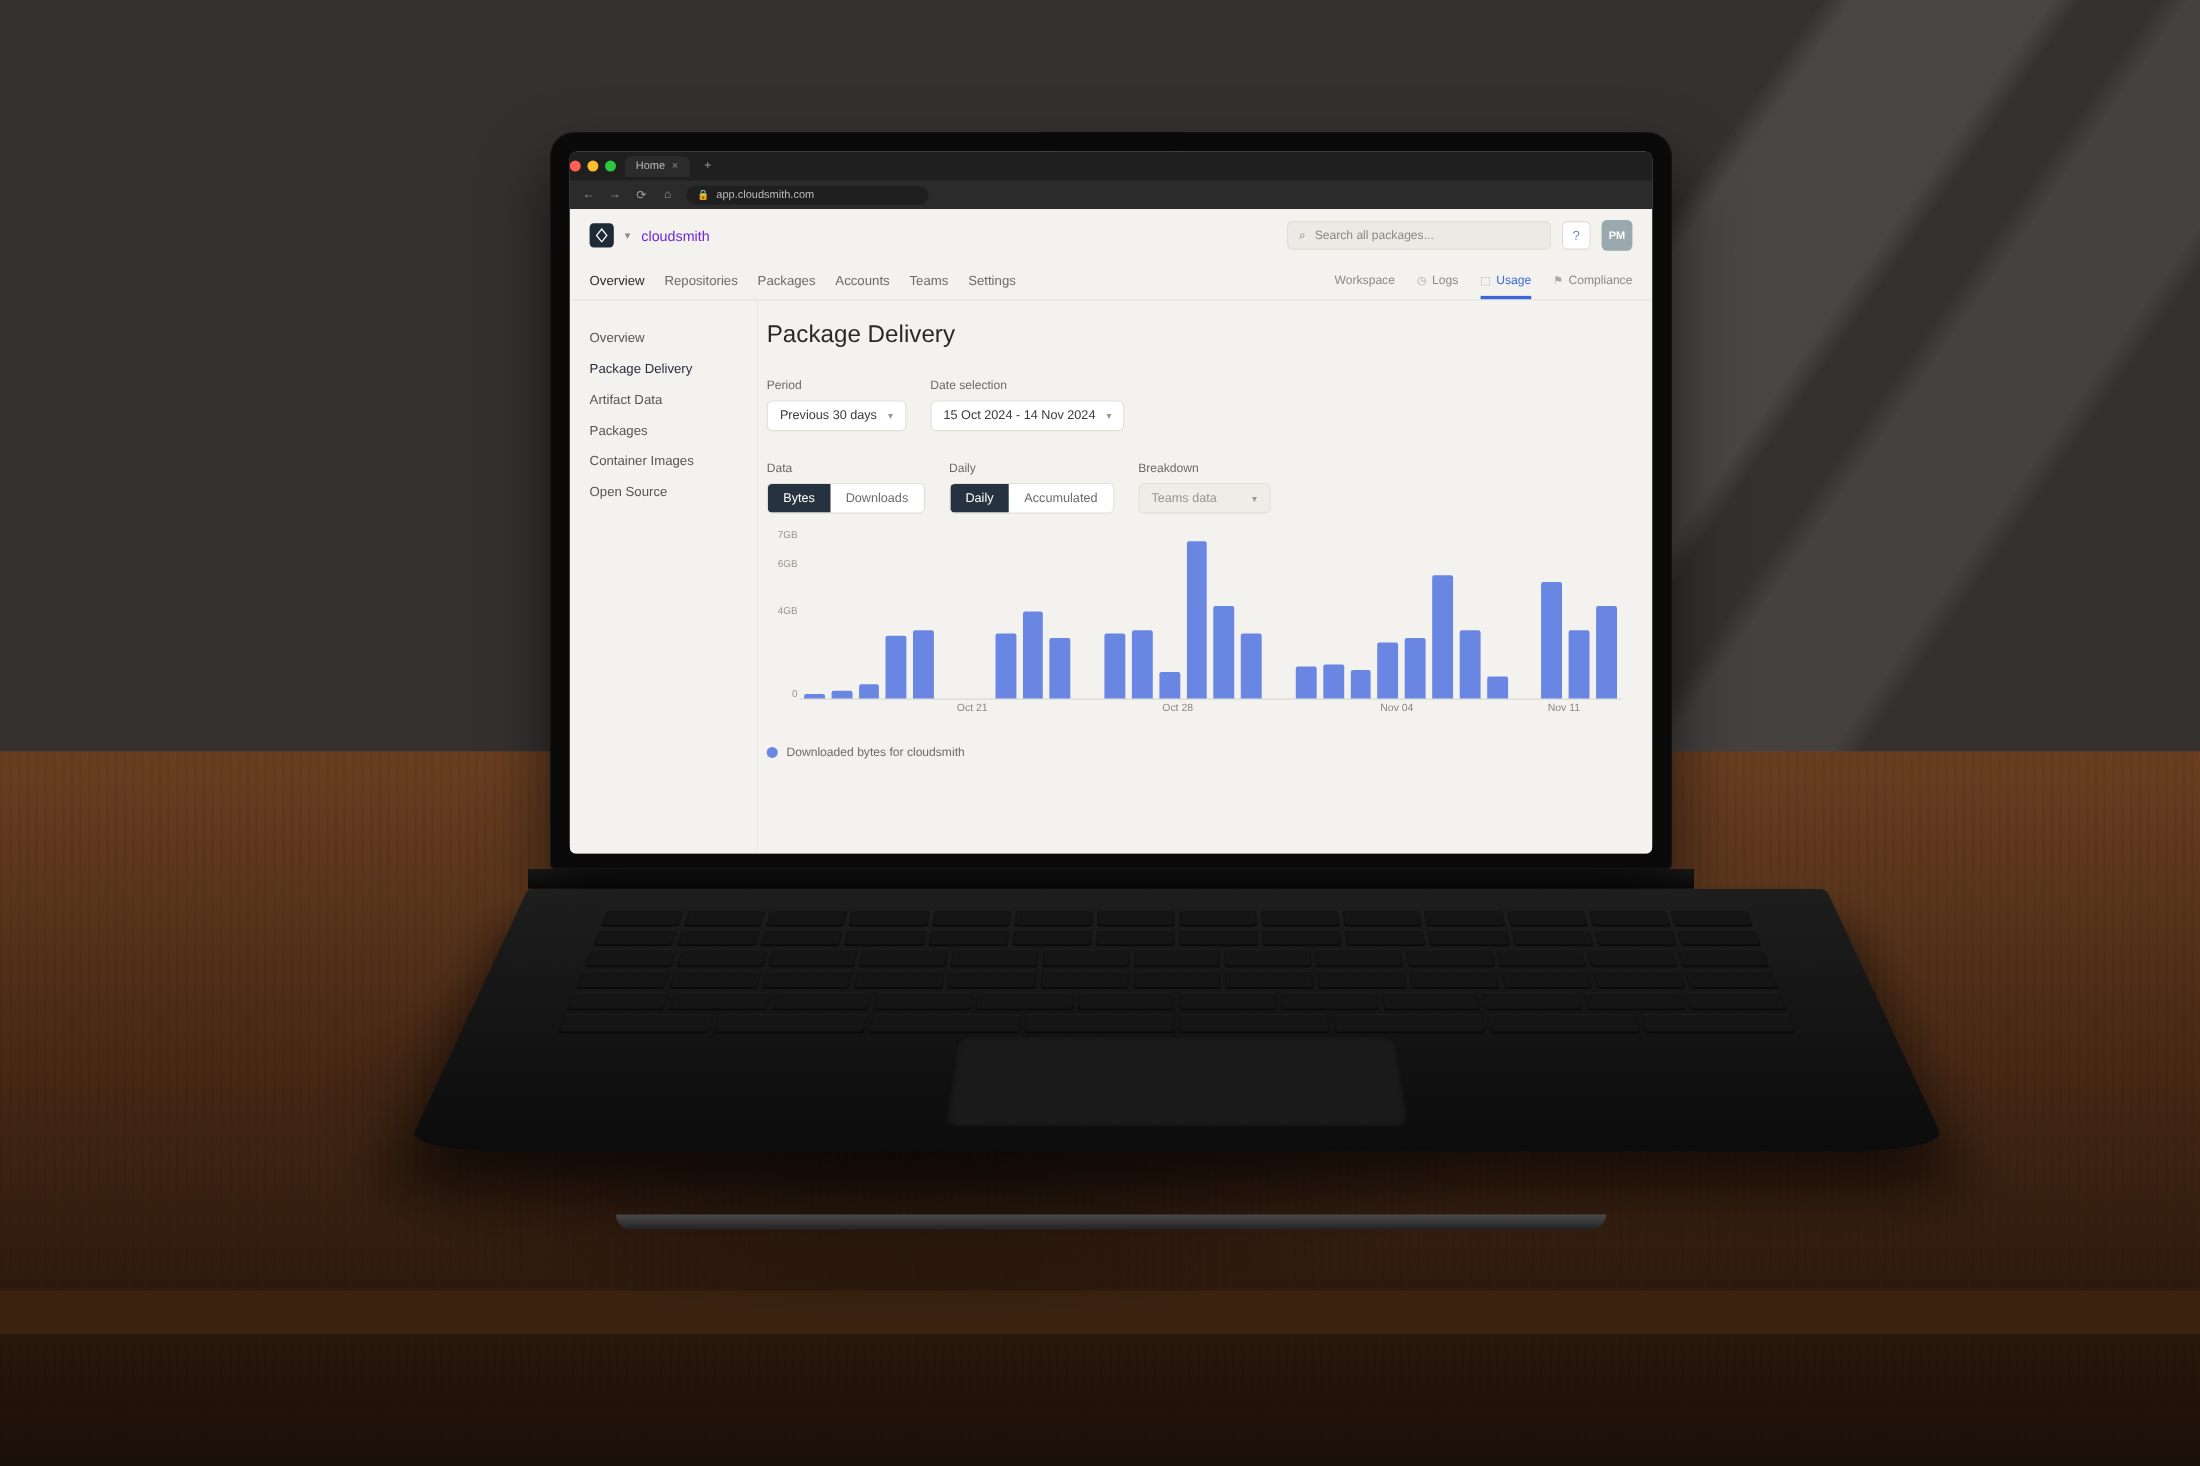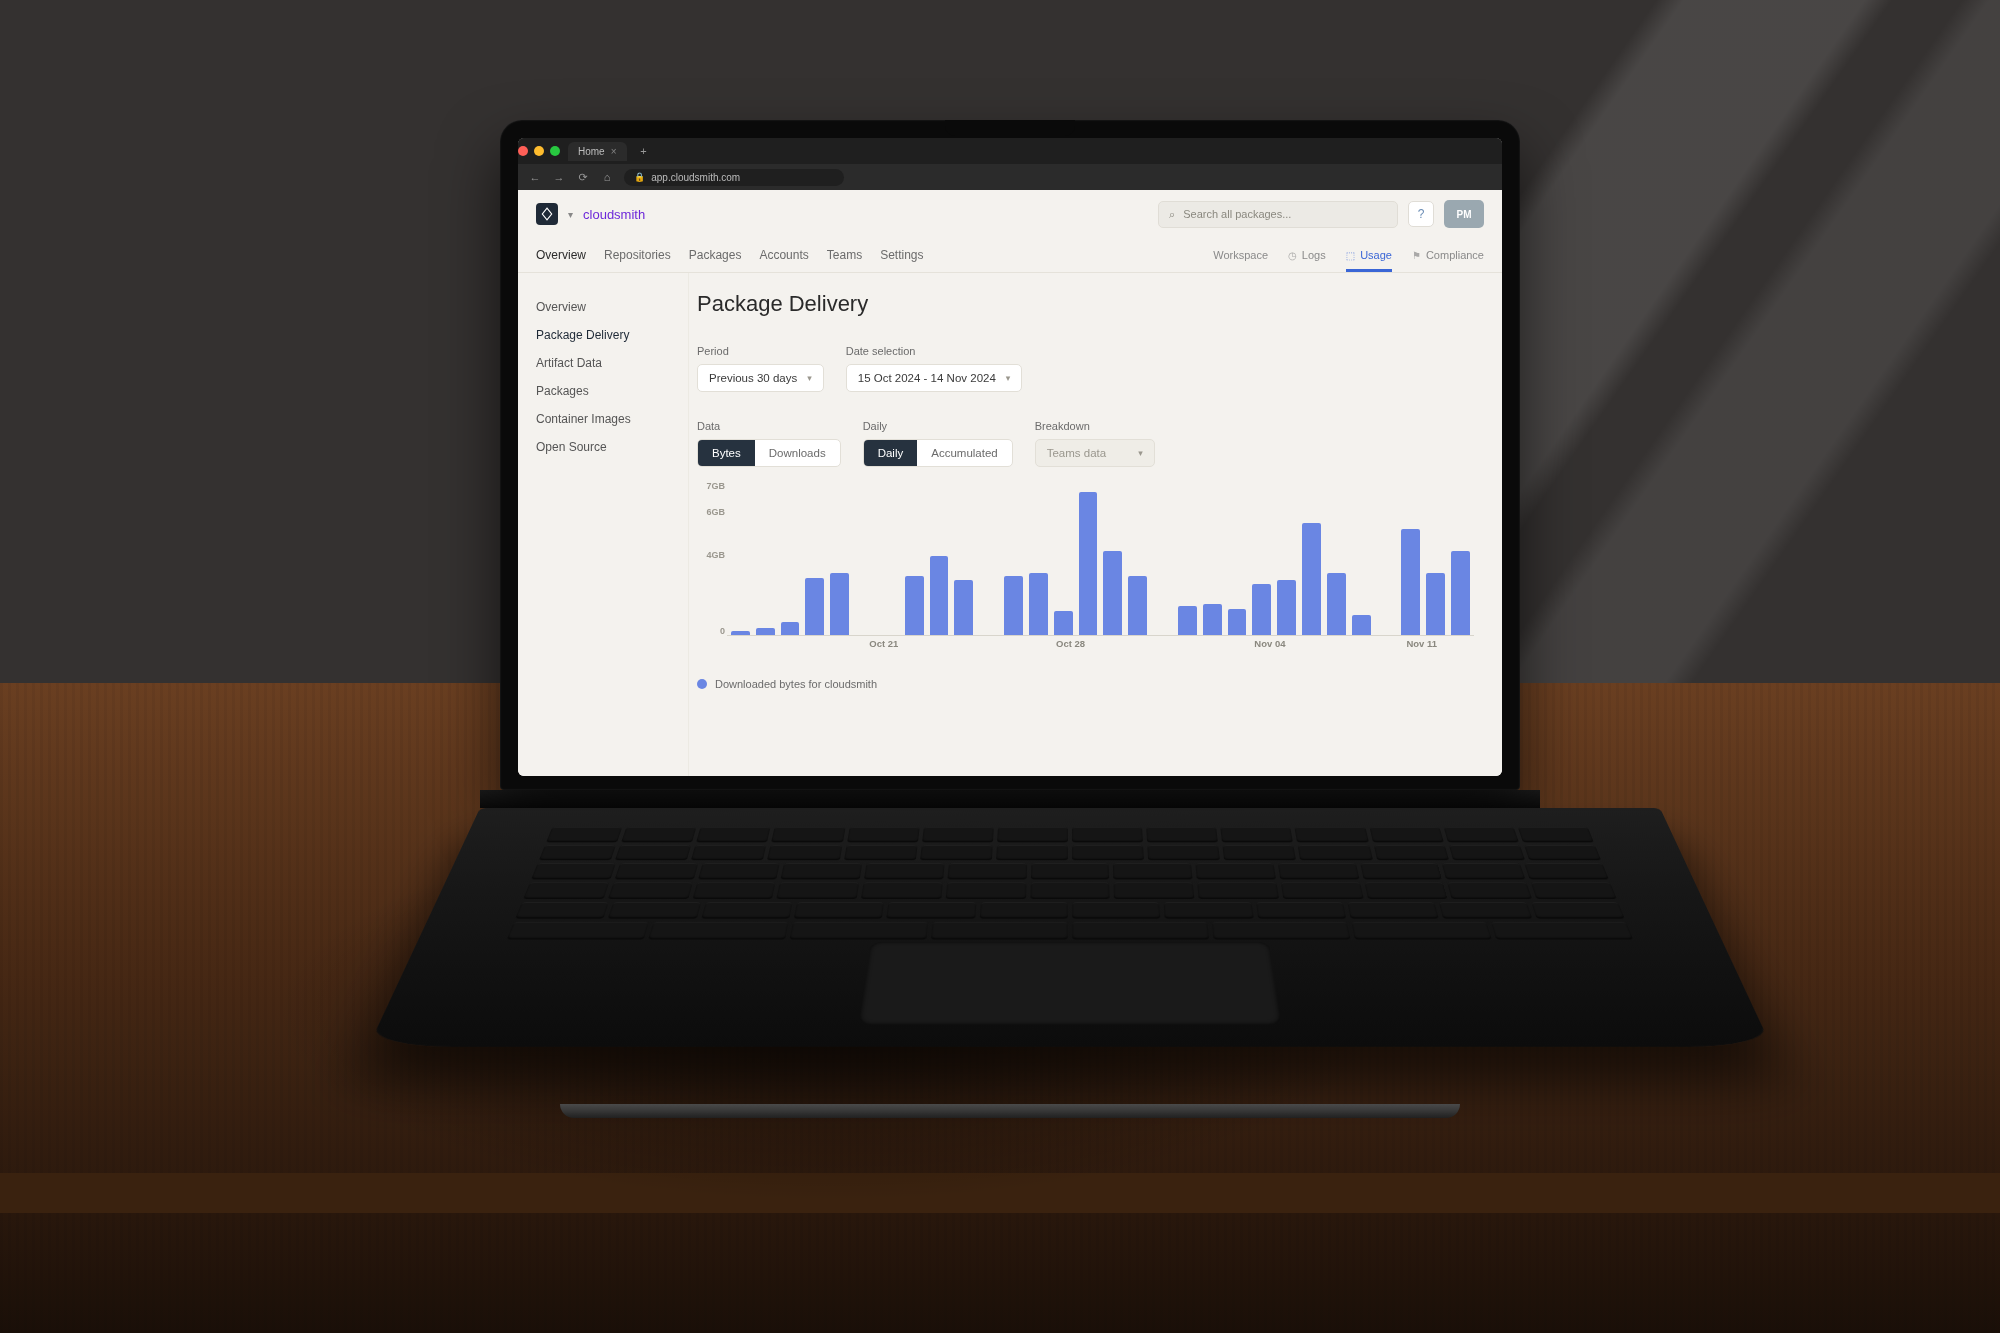--- a/index.html
+++ b/index.html
@@ -46,21 +46,21 @@
   
   .app { flex:1; background:#f4f2ee; display:flex; flex-direction:column; font-size:12px; color:#333; }
   .app-top { display:flex; align-items:center; padding:10px 18px; gap:10px; }
   .logo { width:22px;height:22px;border-radius:4px;background:#1f2a37;display:flex;align-items:center;justify-content:center; }
   .logo svg{width:14px;height:14px}
   .chev { font-size:10px; color:#888; }
   .wsname { color:#6d28d9; font-size:13px; }
   .spacer{flex:1}
   .search { width:240px; background:#eceae5; border:1px solid #e0ddd6; border-radius:5px; padding:6px 10px; display:flex; align-items:center; gap:8px; color:#8a887f; font-size:11px; }
   .help { width:26px;height:26px;border:1px solid #e0ddd6;border-radius:5px;display:flex;align-items:center;justify-content:center;color:#6b8db5;font-size:12px;background:#fff; }
-  .avatar { width:40px;height:28px;border-radius:5px;background:#9aa8b0;color:#fff;display:flex;align-items:center;justify-content:center;font-size:10px;font-weight:600; }
+  .avatar { width:28px;height:28px;border-radius:5px;background:#9aa8b0;color:#fff;display:flex;align-items:center;justify-content:center;font-size:10px;font-weight:600; }
 
   .app-nav { display:flex; align-items:center; padding:0 18px; border-bottom:1px solid #e5e2da; }
   .app-nav .left,.app-nav .right{display:flex;gap:18px}
   .app-nav .right{margin-left:auto;gap:20px}
   .navlink { padding:10px 0; font-size:12px; color:#6b6b6b; cursor:pointer; display:flex;align-items:center;gap:5px;}
   .navlink.small{font-size:11px;color:#8a8a8a}
   .navlink.active{color:#2b2b2b}
   .navlink.tabactive{color:#3a66d6;border-bottom:3px solid #3a66d6;margin-bottom:-1px;padding-bottom:8px}
   .navicnsm{font-size:10px;opacity:.7}
 
@@ -74,21 +74,21 @@
   .controls { display:flex; gap:22px; margin-bottom:14px; flex-wrap:wrap;margin-top:28px;}
   .ctrlgrp { display:flex; flex-direction:column; gap:7px; }
   .ctrllbl { font-size:11px; color:#6b6b6b; }
   .dd { background:#fff; border:1px solid #e2dfd7; border-radius:5px; padding:7px 11px; display:flex; align-items:center; gap:10px; font-size:11.5px; color:#3a3a3a; cursor:pointer; min-width:120px;}
   .dd.muted{background:#efede7;color:#9a978e}
   .dd .car{margin-left:auto;font-size:9px;color:#9a978e}
   .seg { display:flex; border:1px solid #e2dfd7; border-radius:5px; overflow:hidden; background:#fff;}
   .segbtn { padding:7px 14px; font-size:11.5px; color:#6b6b6b; cursor:pointer; }
   .segbtn.on { background:#26323f; color:#fff; }
 
-  .chartwrap { position:relative; height:175px; margin-top:8px; padding-left:30px;font-weight:bold;}
+  .chartwrap { position:relative; height:175px; margin-top:8px; padding-left:30px;}
   .ylabels { position:absolute; left:0; top:0; bottom:20px; width:28px; display:flex; flex-direction:column; justify-content:space-between; text-align:right; font-size:9px; color:#9a978e;}
   .plot { position:absolute; left:30px; right:0; top:0; bottom:20px; border-bottom:1px solid #d8d5cc;}
   .bars { position:absolute; inset:0; display:flex; align-items:flex-end; gap:6px; padding:0 4px;}
   .bar { flex:1; background:#6a86e3; border-radius:2px 2px 0 0; }
   .xlabels { position:absolute; left:30px; right:0; bottom:0; height:18px; display:flex; font-size:9.5px; color:#8a887f;}
   .xl { position:absolute; transform:translateX(-50%);}
 
   .legend { display:flex; align-items:center; gap:8px; margin-top:22px; font-size:11px; color:#6b6b6b;}
   .legdot{width:10px;height:10px;border-radius:50%;background:#6a86e3}
 </style>

